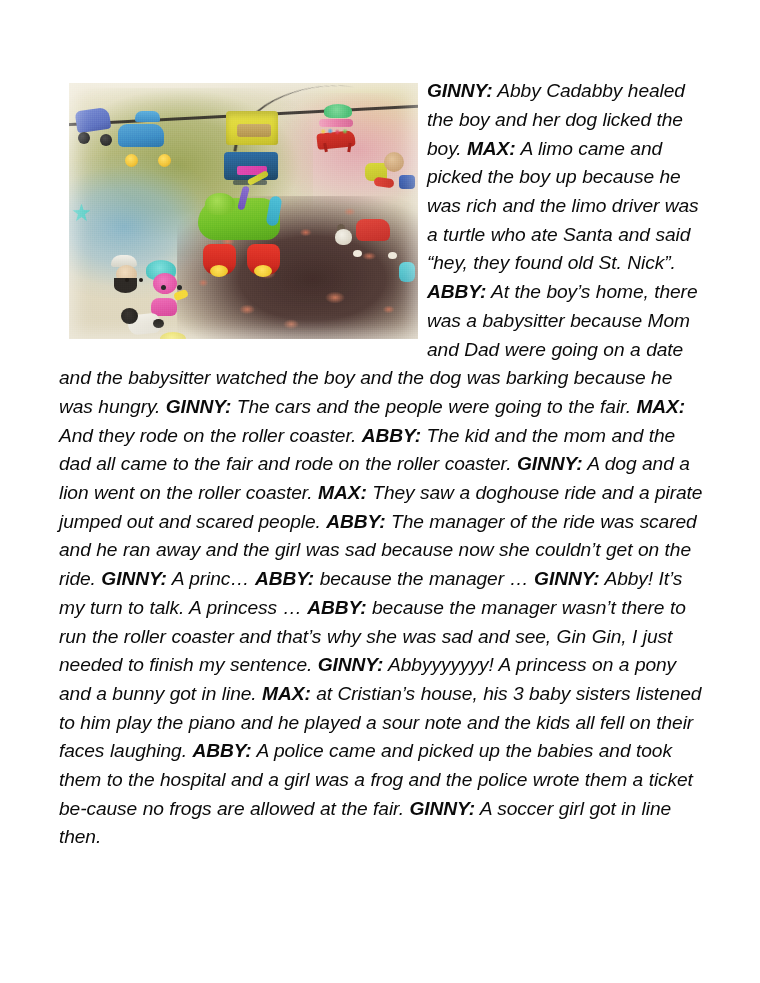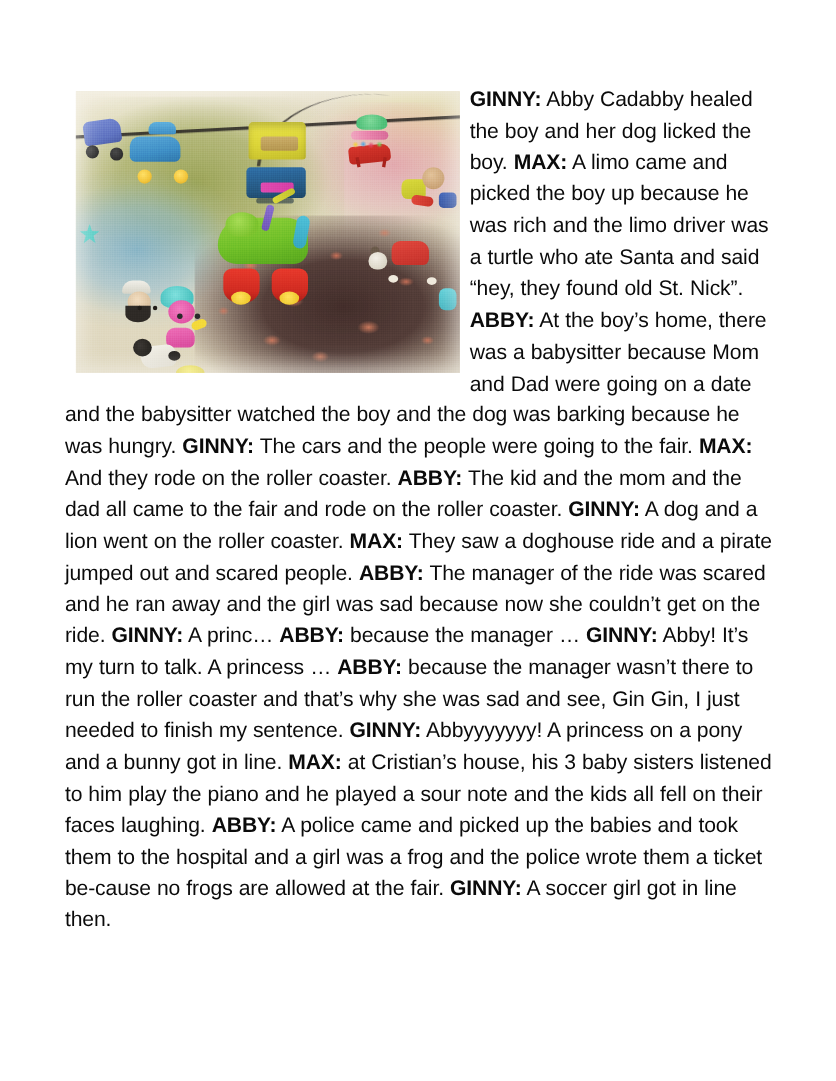--- a/index.html
+++ b/index.html
@@ -16,20 +16,21 @@
     overflow: hidden;
   }
 
   .page {
     position: relative;
     width: 760px;
     height: 983px;
     background: #ffffff;
     box-sizing: border-box;
     padding: 58px 57px 0 59px;
+    font-style: italic;
   }
 
   .transcript {
     font-size: 19.2px;
     line-height: 28.7px;
     text-align: left;
     letter-spacing: -0.1px;
     word-spacing: 0.3px;
   }
 

